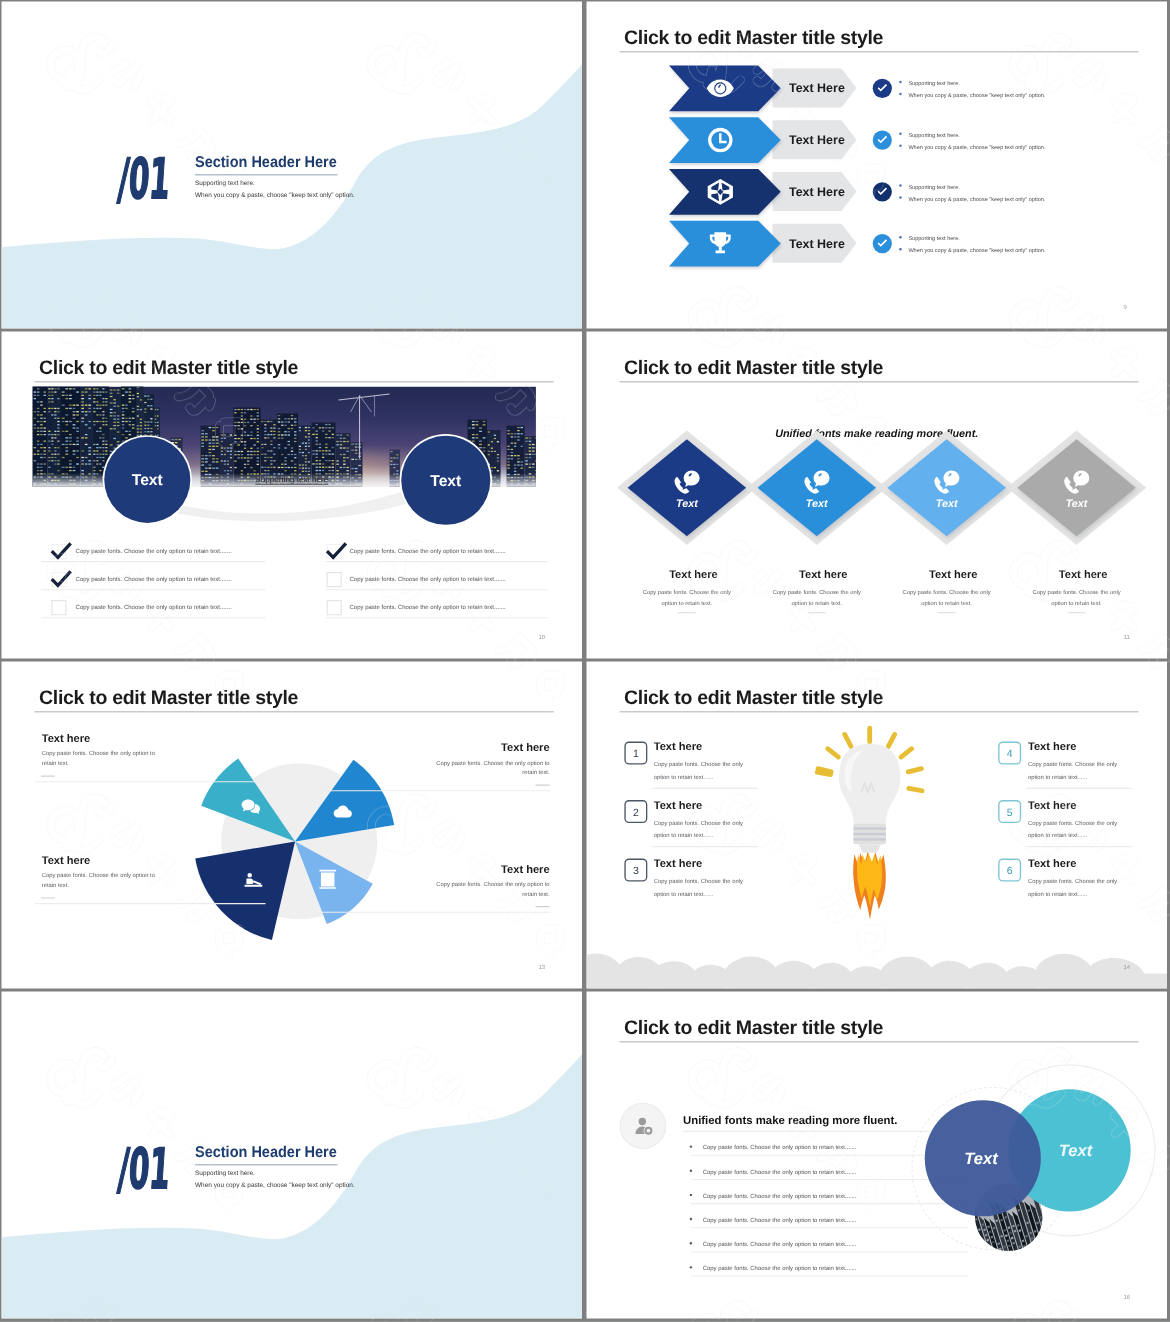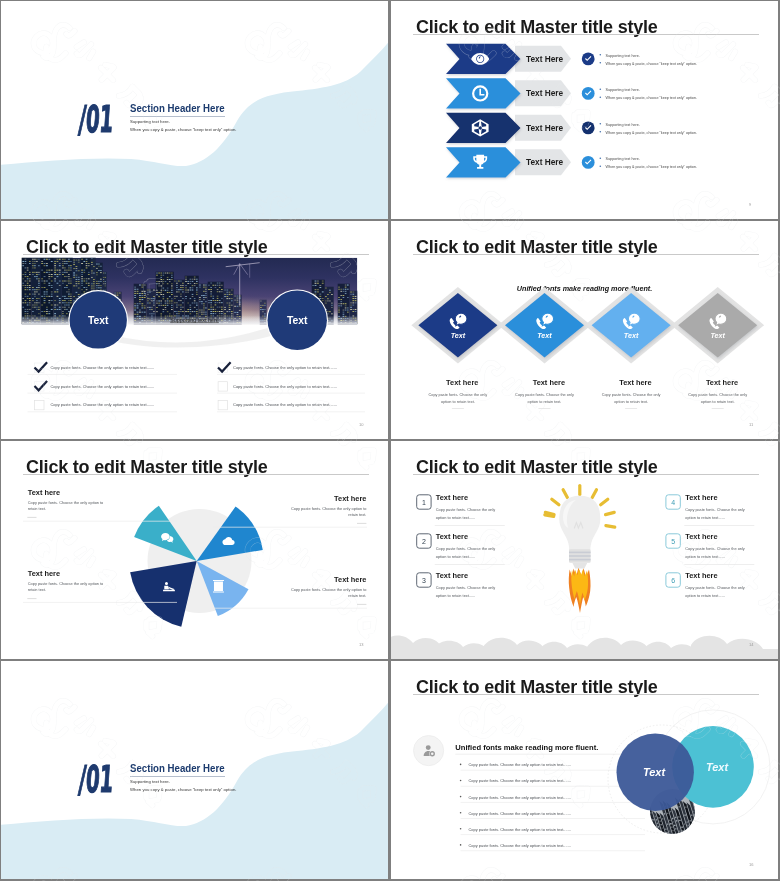--- a/index.html
+++ b/index.html
@@ -11,21 +11,21 @@
   .c0{left:1px;}  .c1{left:391px;}
   .slide{width:387px;height:218px;}
   .r0{top:1px;} .r1{top:221px;} .r2{top:441px;} .r3{top:661px;}
 
   
   .wm{position:absolute;left:0;top:0;width:100%;height:100%;
       pointer-events:none;opacity:1;z-index:40;}
 
   
   .mtitle{position:absolute;font-weight:bold;color:#1b1b1b;letter-spacing:-0.2px;
-          font-size:18px;white-space:nowrap;}
+          font-size:13px;white-space:nowrap;}
   .trule{position:absolute;height:1px;background:#c9c9c9;}
   .pgnum{position:absolute;font-size:4px;color:#9a9a9a;}
 
   
   .sec-wave{position:absolute;left:0;bottom:0;width:100%;height:100%;}
   .sec-num{position:absolute;font-family:"DejaVu Sans",sans-serif;font-weight:bold;color:#1e3a6e;
            font-size:37px;line-height:1;transform:scaleX(0.53) skewX(-7deg);
            transform-origin:0 0;white-space:nowrap;-webkit-text-stroke:1.2px #1e3a6e;}
   .sec-h{position:absolute;font-weight:bold;color:#1c3b6e;font-size:10.4px;
          transform:scaleX(0.93);transform-origin:0 0;white-space:nowrap;}

